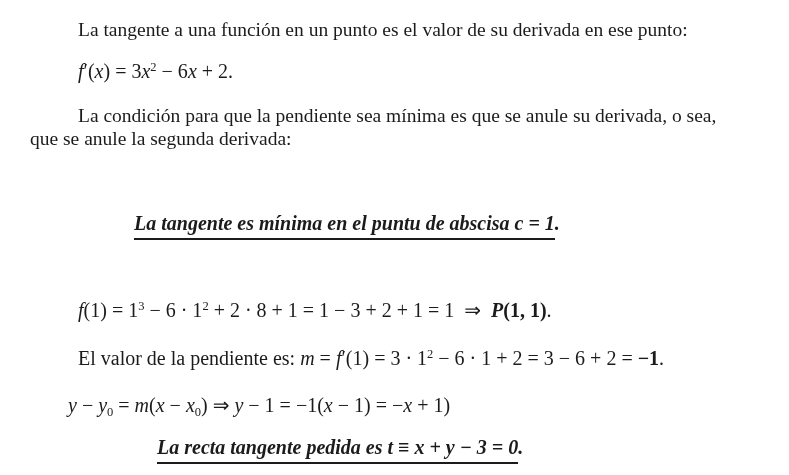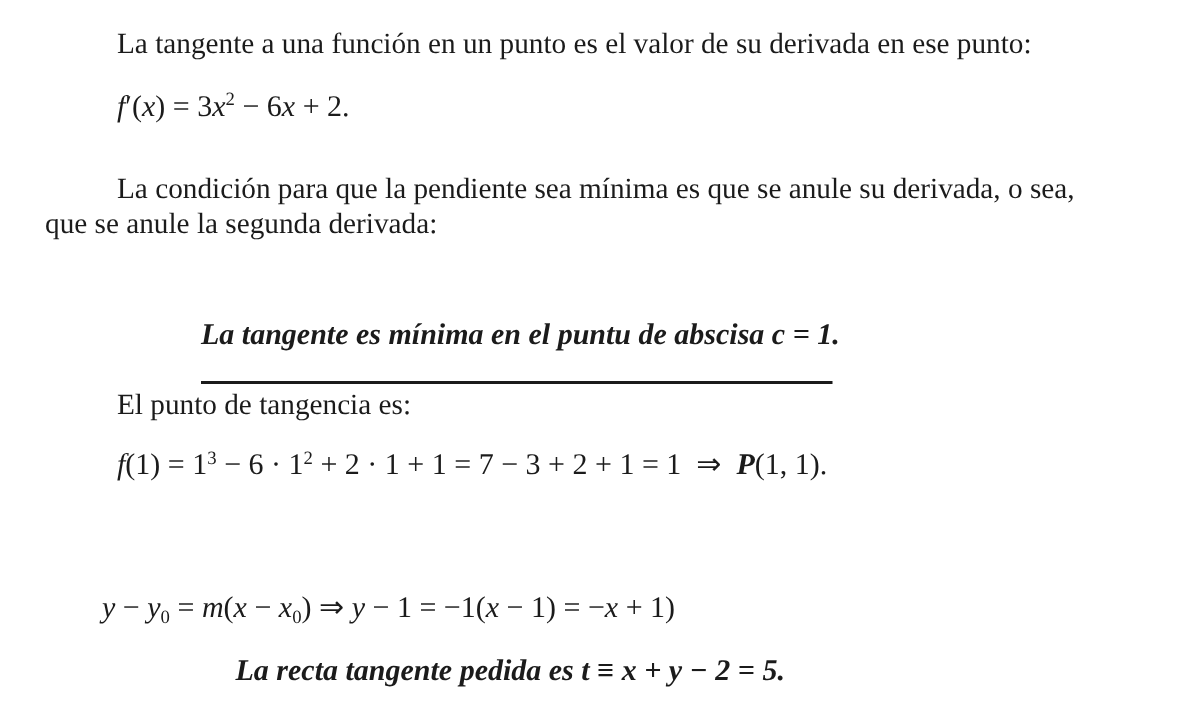--- a/index.html
+++ b/index.html
@@ -25,48 +25,48 @@
   }
   .para {
     white-space: normal;
     line-height: 23px;
   }
   .math {
     font-size: 20px;
   }
   .seg { }
   .i  { font-style: italic; }
-  .b  { font-weight: normal; }
+  .b  { font-weight: bold; }
   .bi { font-weight: bold; font-style: italic; }
   .u  { border-bottom: 2px solid #1b1b1b; padding-bottom: 3px; }
   .iu { font-style: italic; border-bottom: 2px solid #1b1b1b; padding-bottom: 3px; }
   .biu {
     font-weight: bold; font-style: italic;
-    border-bottom: 2px solid #1b1b1b; padding-bottom: 20px;
+    border-bottom: 2px solid #1b1b1b; padding-bottom: 4px;
   }
   .sup { font-size: 12.5px; vertical-align: 7px; letter-spacing: 0; }
   .sub { font-size: 12.5px; vertical-align: -4px; }
 
   
   #line-1  { left: 78px;  top: 18px;  }
   #line-2  { left: 78px;  top: 59px; text-align: center;  }
-  #line-3  { left: 30px;  top: 115px; width: 692px; text-indent: 48px; }
+  #line-3  { left: 30px;  top: 104px; width: 692px; text-indent: 48px; }
   #line-4  { left: 78px;  top: 170px; }
   #line-5  { left: 134px; top: 211px; }
   #line-6  { left: 78px;  top: 259px; }
   #line-7  { left: 78px;  top: 298px; }
   #line-8  { left: 78px;  top: 346px; }
   #line-9  { left: 68px;  top: 393px; }
   #line-10 { left: 157px; top: 435px; }
 </style>
 </head>
 <body>
 
 <div class="page">
   <div class="line para" id="line-1"><span class="seg">La tangente a una función en un punto es el valor de su derivada en ese punto:</span></div>
   <div class="line math" id="line-2"><span class="seg i">f</span><span class="seg">′(</span><span class="seg i">x</span><span class="seg">) = 3</span><span class="seg i">x</span><span class="seg sup">2</span><span class="seg"> − 6</span><span class="seg i">x</span><span class="seg"> + 2.</span></div>
   <div class="line para" id="line-3"><span class="seg">La condición para que la pendiente sea mínima es que se anule su derivada, o sea, que se anule la segunda derivada:</span></div>
   <div class="line math" id="line-5"><span class="seg biu">La tangente es mínima en el puntu de abscisa c = 1</span><span class="seg bi">.</span></div>
-  <div class="line para" id="line-6"><span class="seg">El punto de tangencia es:</span></div>
-  <div class="line math" id="line-7"><span class="seg i">f</span><span class="seg">(1) = 1</span><span class="seg sup">3</span><span class="seg"> − 6 · 1</span><span class="seg sup">2</span><span class="seg"> + 2 · 1 + 1 = 7 − 3 + 2 + 1 = 1  ⇒  </span><span class="seg bi">P</span><span class="seg b">(1, 1)</span><span class="seg">.</span></div>
+  <div class="line math" id="line-7"><span class="seg i">f</span><span class="seg">(1) = 1</span><span class="seg sup">3</span><span class="seg"> − 6 · 1</span><span class="seg sup">2</span><span class="seg"> + 2 · 8 + 1 = 1 − 3 + 2 + 1 = 1  ⇒  </span><span class="seg bi">P</span><span class="seg b">(1, 1)</span><span class="seg">.</span></div>
+  <div class="line math" id="line-8"><span class="seg">El valor de la pendiente es: </span><span class="seg i">m</span><span class="seg"> = </span><span class="seg i">f</span><span class="seg">′(1) = 3 · 1</span><span class="seg sup">2</span><span class="seg"> − 6 · 1 + 2 = 3 − 6 + 2 = </span><span class="seg b">−1</span><span class="seg">.</span></div>
   <div class="line math" id="line-9"><span class="seg i">y</span><span class="seg"> − </span><span class="seg i">y</span><span class="seg sub">0</span><span class="seg"> = </span><span class="seg i">m</span><span class="seg">(</span><span class="seg i">x</span><span class="seg"> − </span><span class="seg i">x</span><span class="seg sub">0</span><span class="seg">) ⇒ </span><span class="seg i">y</span><span class="seg"> − 1 = −1(</span><span class="seg i">x</span><span class="seg"> − 1) = −</span><span class="seg i">x</span><span class="seg"> + 1)</span></div>
-  <div class="line math" id="line-10"><span class="seg biu">La recta tangente pedida es t ≡ x + y − 2 = 5</span><span class="seg bi">.</span></div>
+  <div class="line math" id="line-10"><span class="seg biu">La recta tangente pedida es t ≡ x + y − 3 = 0</span><span class="seg bi">.</span></div>
 </div>
 
 </body></html>

